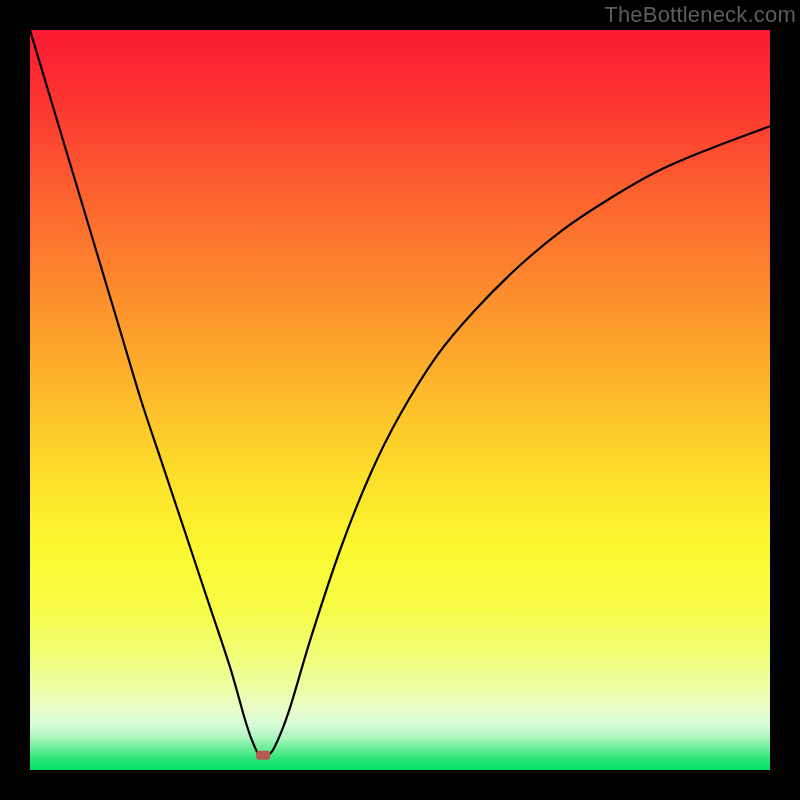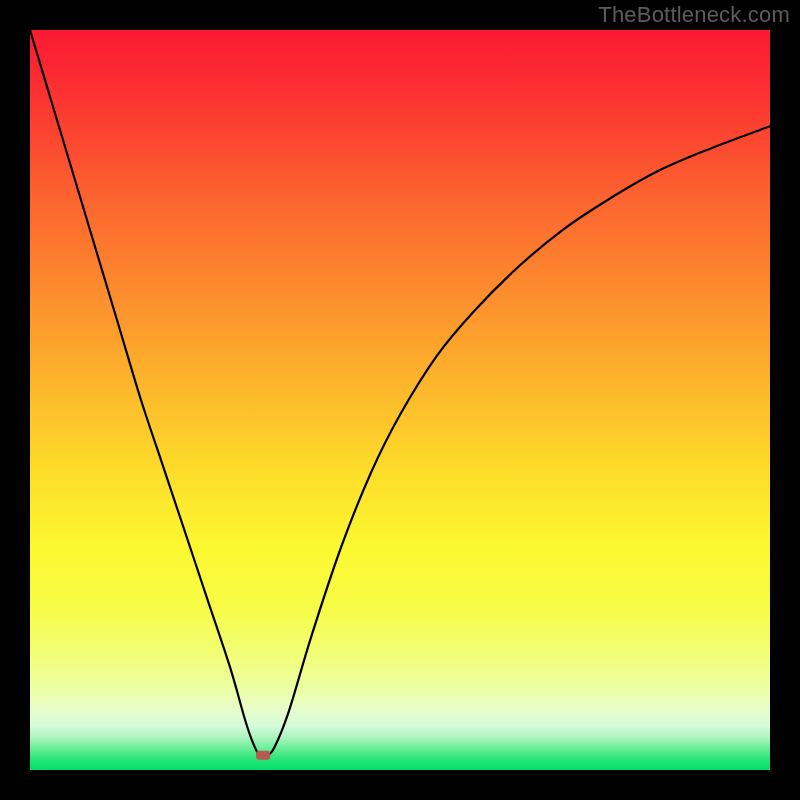--- a/index.html
+++ b/index.html
@@ -13,21 +13,21 @@
   }
   .frame {
     position: relative;
     width: 800px;
     height: 800px;
     background: #000000;
   }
   .watermark {
     position: absolute;
     top: 2px;
-    right: 10px;
+    right: 4px;
     font-size: 22px;
     font-weight: 500;
     color: #5c5c5c;
     letter-spacing: 0.2px;
     user-select: none;
   }
   .plot {
     position: absolute;
     left: 30px;
     top: 30px;

